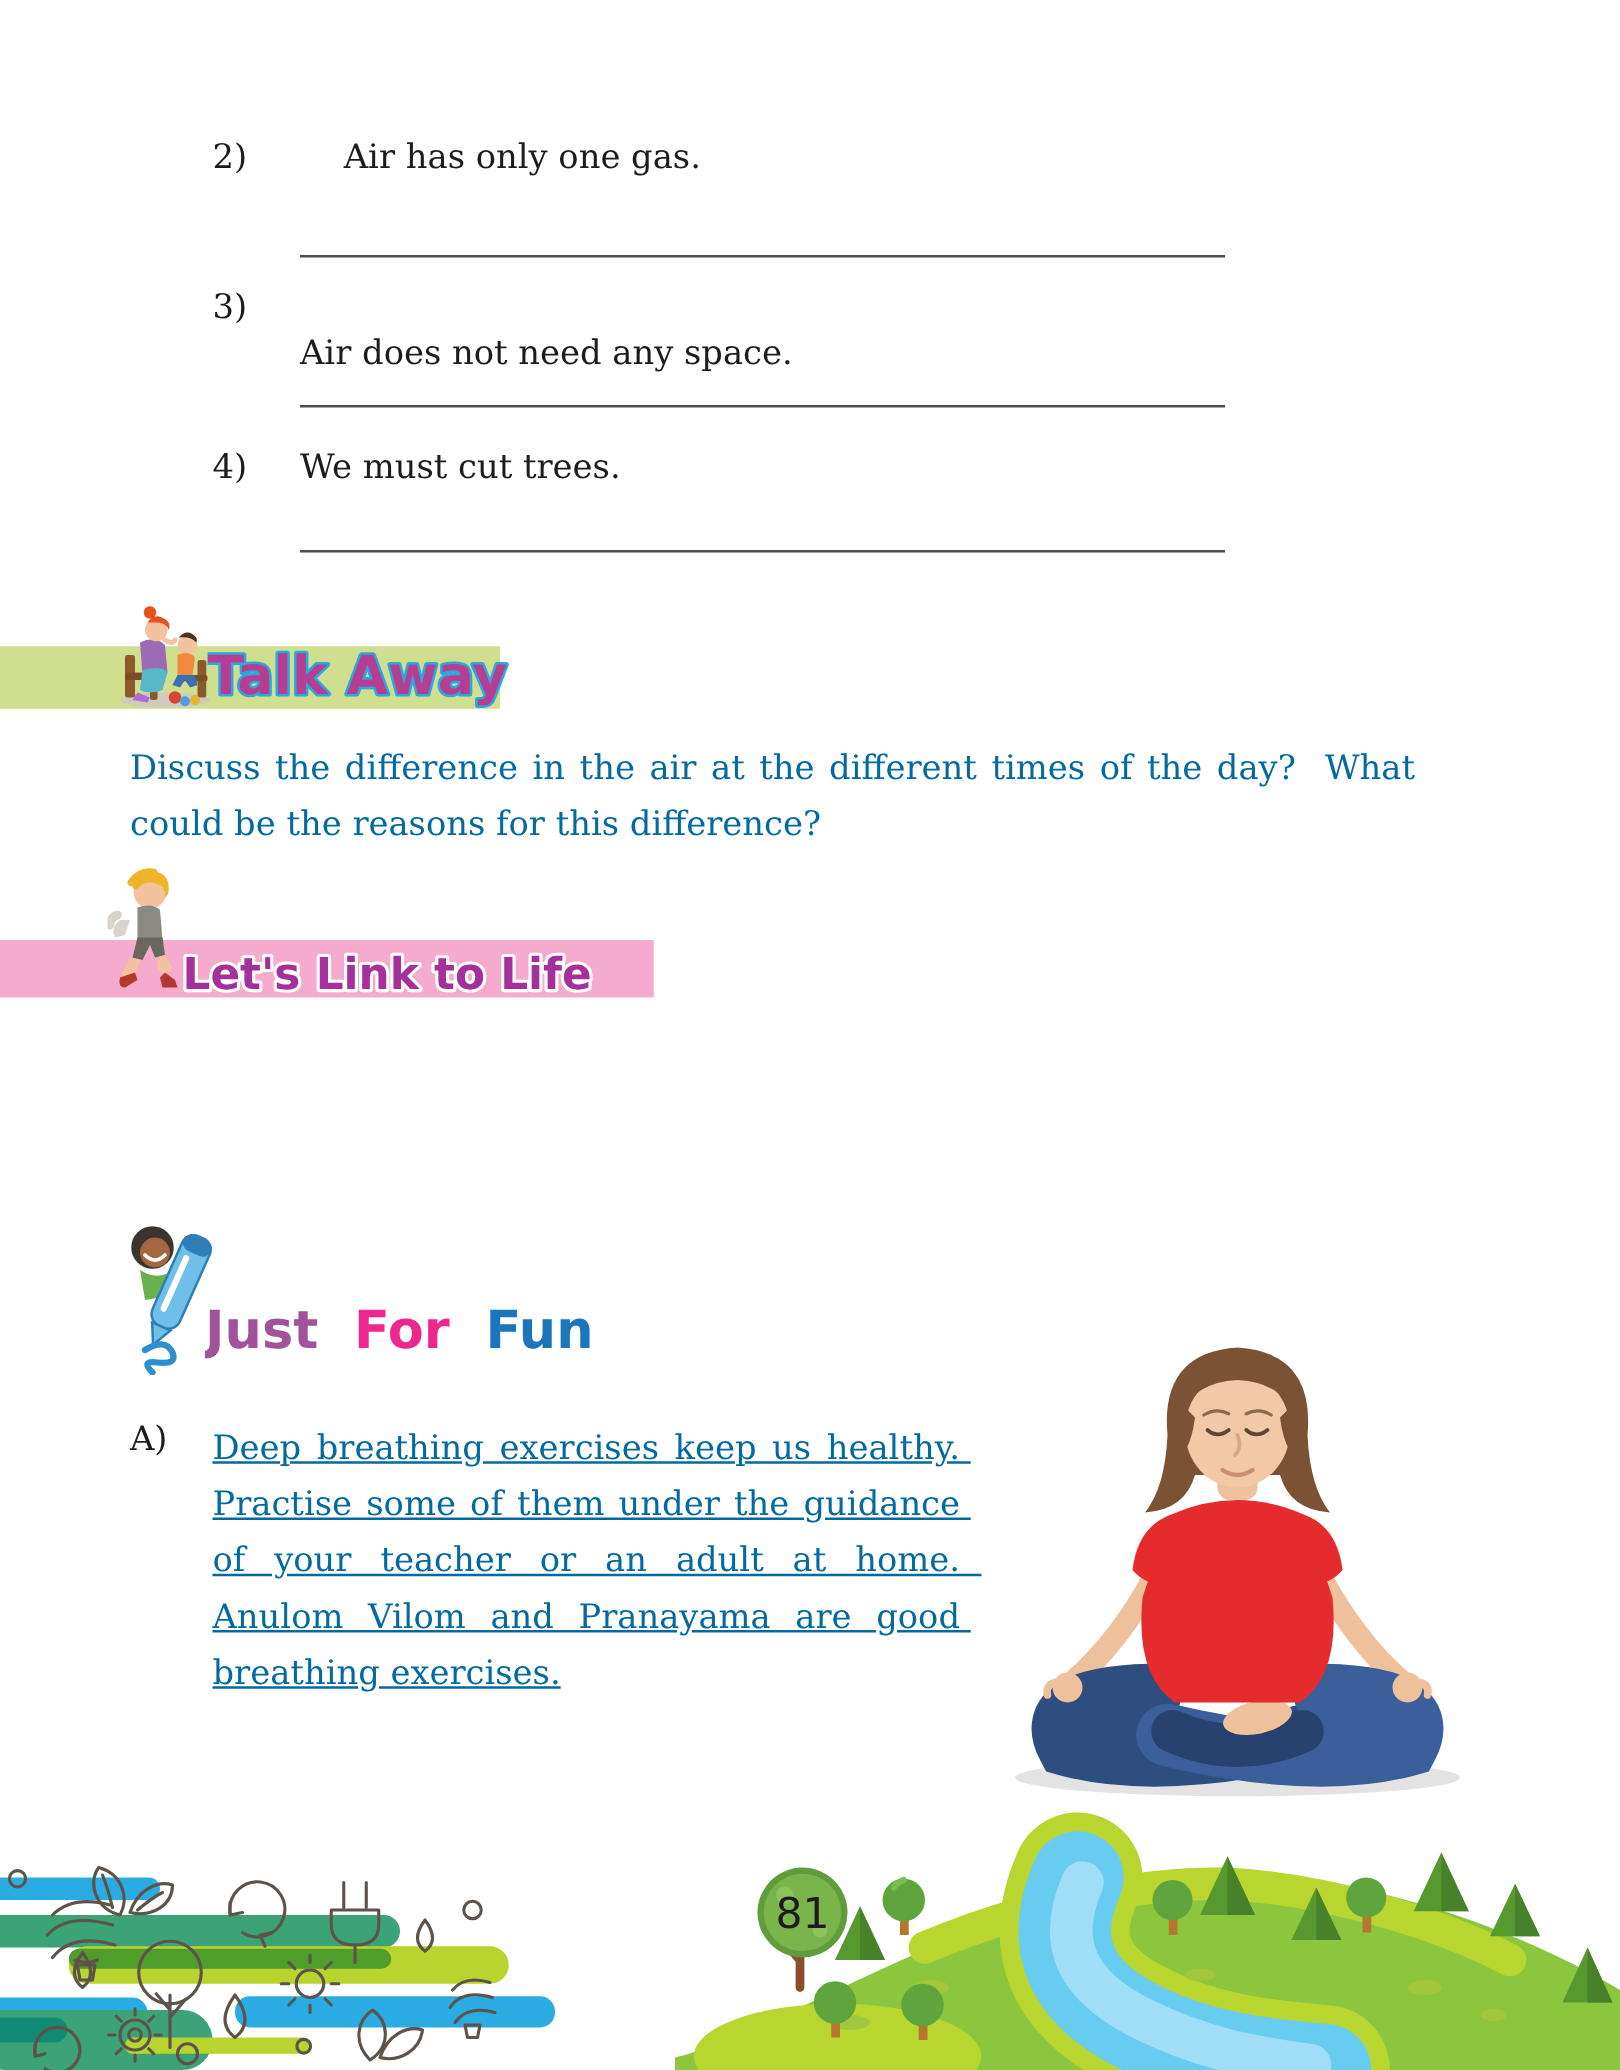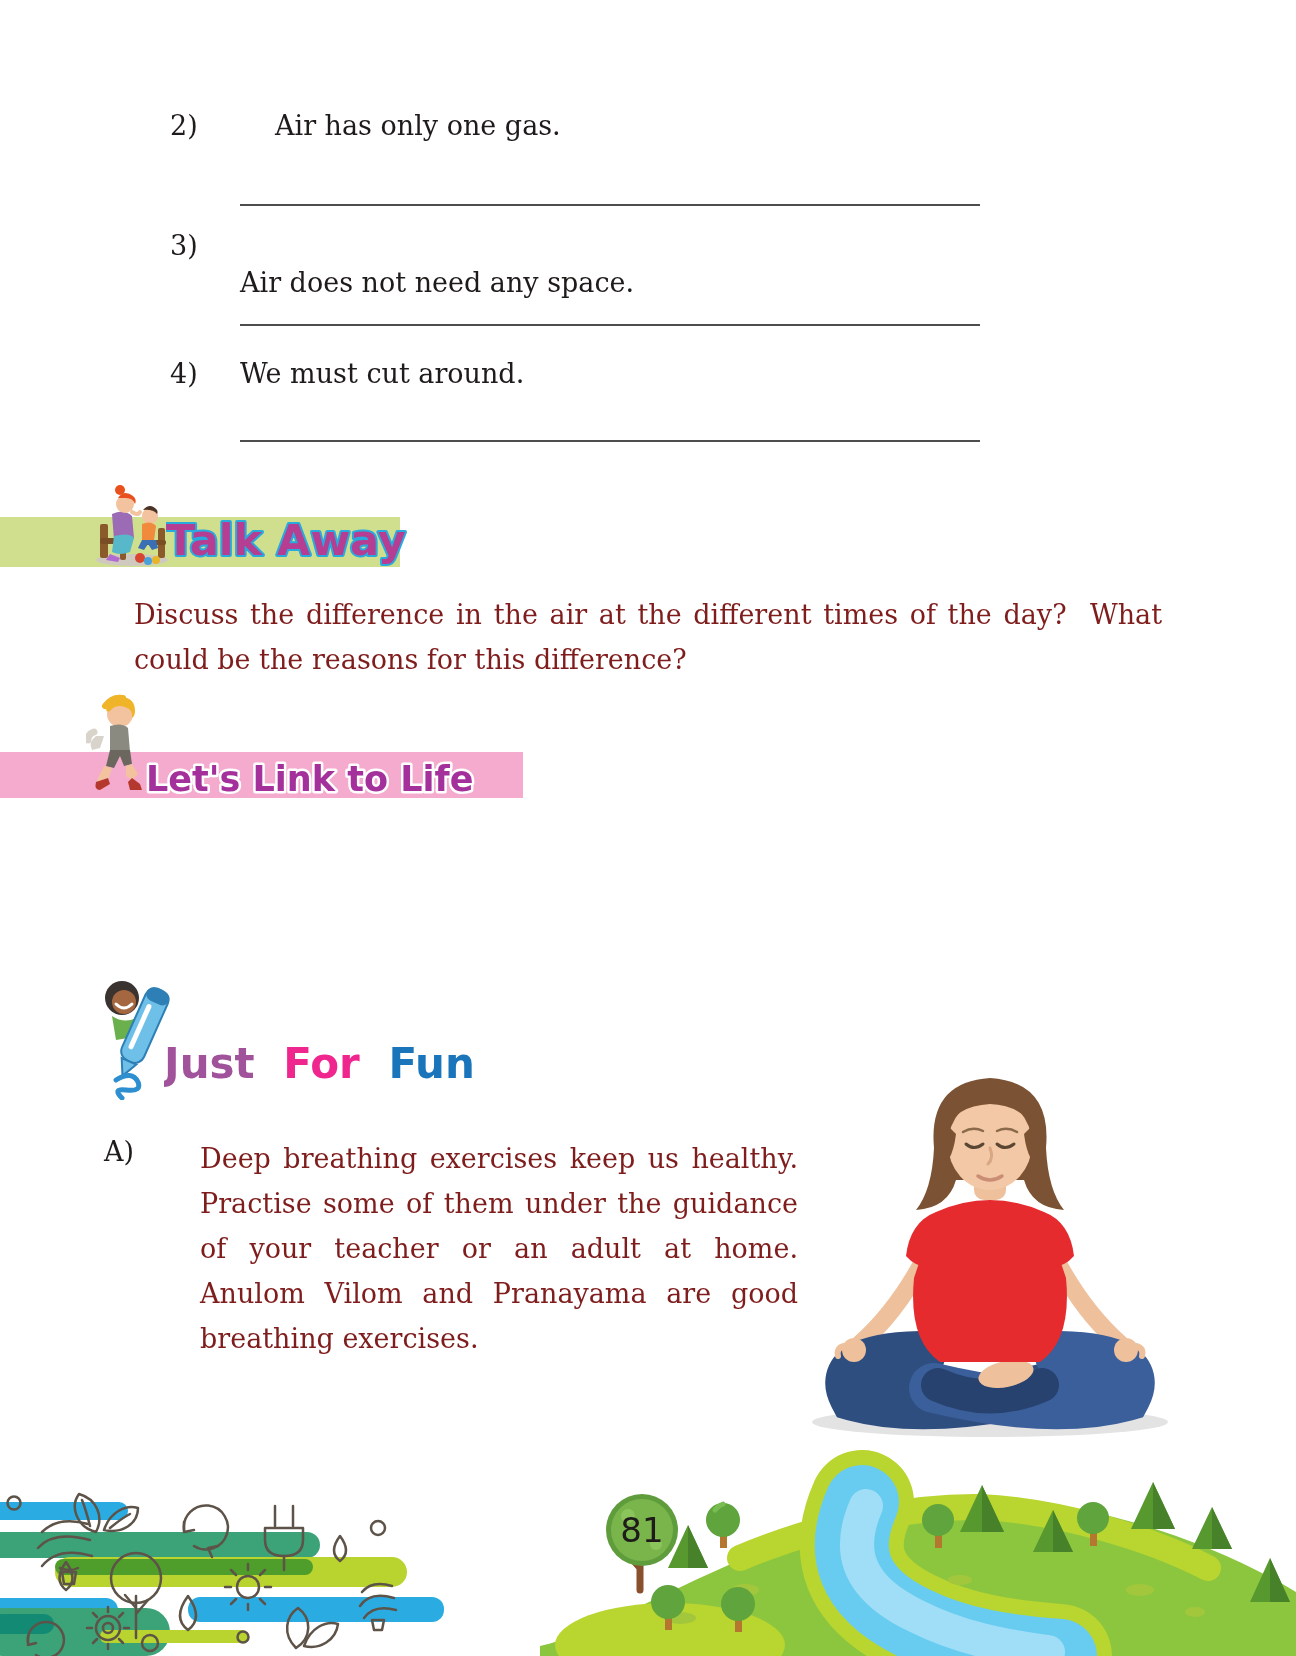--- a/index.html
+++ b/index.html
@@ -1,21 +1,21 @@
 <!DOCTYPE html>
 <html><head>
 <meta charset="utf-8">
 <style>
   html,body{margin:0;padding:0;background:#ffffff;}
   .page{
     position:relative;width:1296px;height:1656px;overflow:hidden;
     background:#ffffff;font-family:"DejaVu Serif", serif;color:#1e1b1a;
   }
   .abs{position:absolute;}
-  .body-text{font-size:27px;line-height:45px;text-align:justify;color:#7f1d1d;margin-left:30px;}
+  .body-text{font-size:27px;line-height:45px;text-align:justify;color:#0369a1;}
   .item-num{font-size:27px;}
   .item-text{font-size:27px;}
   .answer-line{border-bottom:2px solid #4d4d4d;height:0;}
   .band{position:absolute;left:0;}
   .band.green{background:#cfdf8e;}
   .band.pink{background:#f4abce;}
   svg text{font-family:"DejaVu Sans", sans-serif;}
 </style>
 </head>
 <body>
@@ -24,21 +24,21 @@
 
   <div class="abs item-num" style="left:170px;top:110px;">2)</div>
   <div class="abs item-text" style="left:240px;top:110px;margin-left:35px;">Air has only one gas.</div>
   <div class="abs answer-line" style="left:240px;top:204px;width:740px;"></div>
 
   <div class="abs item-num" style="left:170px;top:230px;">3)</div>
   <div class="abs item-text" style="left:240px;top:230px;margin-top:37px;">Air does not need any space.</div>
   <div class="abs answer-line" style="left:240px;top:324px;width:740px;"></div>
 
   <div class="abs item-num" style="left:170px;top:358px;">4)</div>
-  <div class="abs item-text" style="left:240px;top:358px;">We must cut around.</div>
+  <div class="abs item-text" style="left:240px;top:358px;">We must cut trees.</div>
   <div class="abs answer-line" style="left:240px;top:440px;width:740px;"></div>
 
   <div class="band green abs" style="top:517px;width:400px;height:50px;"></div>
 
   <svg class="abs" style="left:92px;top:476px;" width="84" height="92" viewBox="0 0 84 92">
     <ellipse cx="40" cy="84" rx="36" ry="6" fill="#cfc9c0"></ellipse>
 
     <rect x="8" y="48" width="8" height="34" rx="2" fill="#8a5a2b"></rect>
     <rect x="8" y="62" width="26" height="6" rx="2" fill="#7a4e24"></rect>
     <rect x="28" y="64" width="6" height="20" rx="2" fill="#8a5a2b"></rect>
@@ -108,21 +108,21 @@
     <g filter="none">
       <text x="0" y="48" font-size="42" font-weight="bold" stroke="#ffffff" stroke-width="6" paint-order="stroke" stroke-linejoin="round">
         <tspan fill="#a0529a">Just</tspan>
         <tspan dx="14" fill="#f0268f">For</tspan>
         <tspan dx="14" fill="#1b75bb">Fun</tspan>
       </text>
     </g>
   </svg>
 
   <div class="abs item-num" style="left:104px;top:1136px;">A)</div>
-  <div class="abs body-text" style="left:170px;top:1136px;width:598px;white-space:pre-wrap;">Deep breathing exercises keep us healthy. Practise some of them under the guidance of your teacher or an adult at home.  Anulom Vilom and Pranayama are good breathing exercises.</div>
+  <div class="abs body-text" style="left:170px;top:1136px;width:598px;white-space:pre-wrap;text-decoration:underline;">Deep breathing exercises keep us healthy. Practise some of them under the guidance of your teacher or an adult at home.  Anulom Vilom and Pranayama are good breathing exercises.</div>
 
   <svg class="abs" style="left:788px;top:1040px;" width="404" height="402" viewBox="0 0 404 402">
     <ellipse cx="202" cy="382" rx="178" ry="15" fill="#e3e3e3"></ellipse>
 
     <path d="M135,222 Q108,272 72,304" stroke="#eec09c" stroke-width="18" fill="none" stroke-linecap="round"></path>
     <path d="M269,222 Q296,272 332,304" stroke="#eec09c" stroke-width="18" fill="none" stroke-linecap="round"></path>
 
     <path d="M132,316 Q46,318 66,356 Q140,376 258,348" stroke="#2e4e80" stroke-width="50" fill="none" stroke-linecap="round"></path>
     <path d="M272,316 Q358,318 338,356 Q264,376 146,348" stroke="#3a5f9a" stroke-width="50" fill="none" stroke-linecap="round"></path>
     <path d="M150,345 Q202,368 254,345" stroke="#27426e" stroke-width="34" fill="none" stroke-linecap="round"></path>

